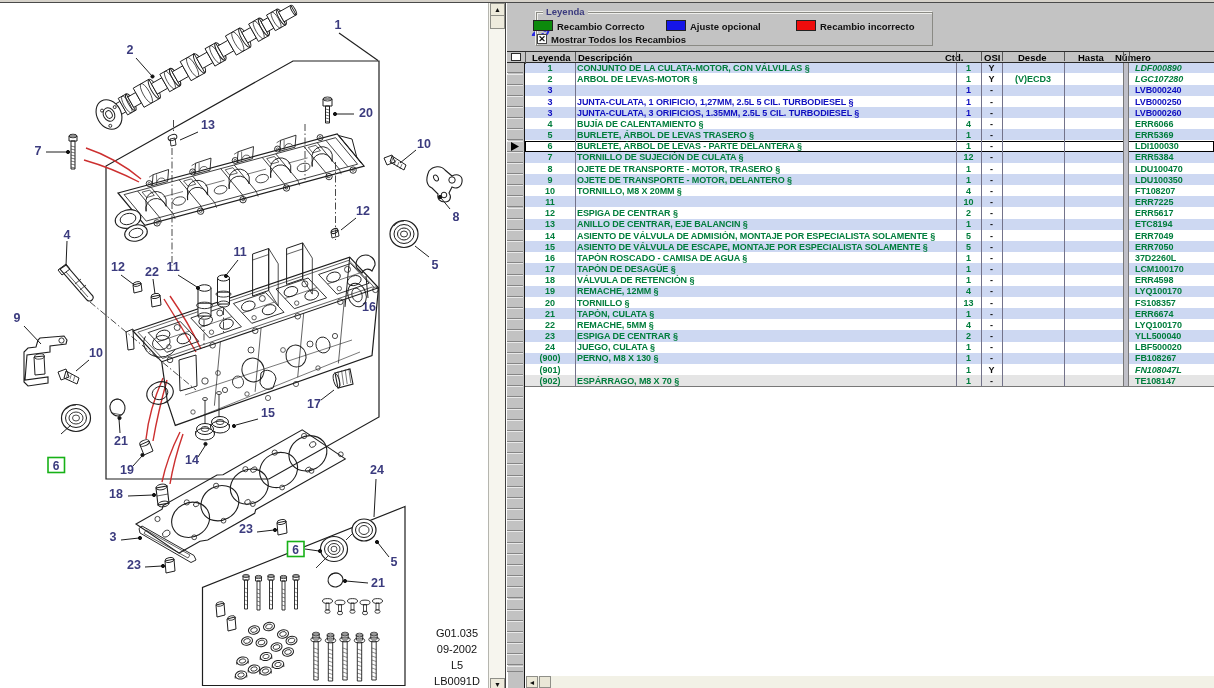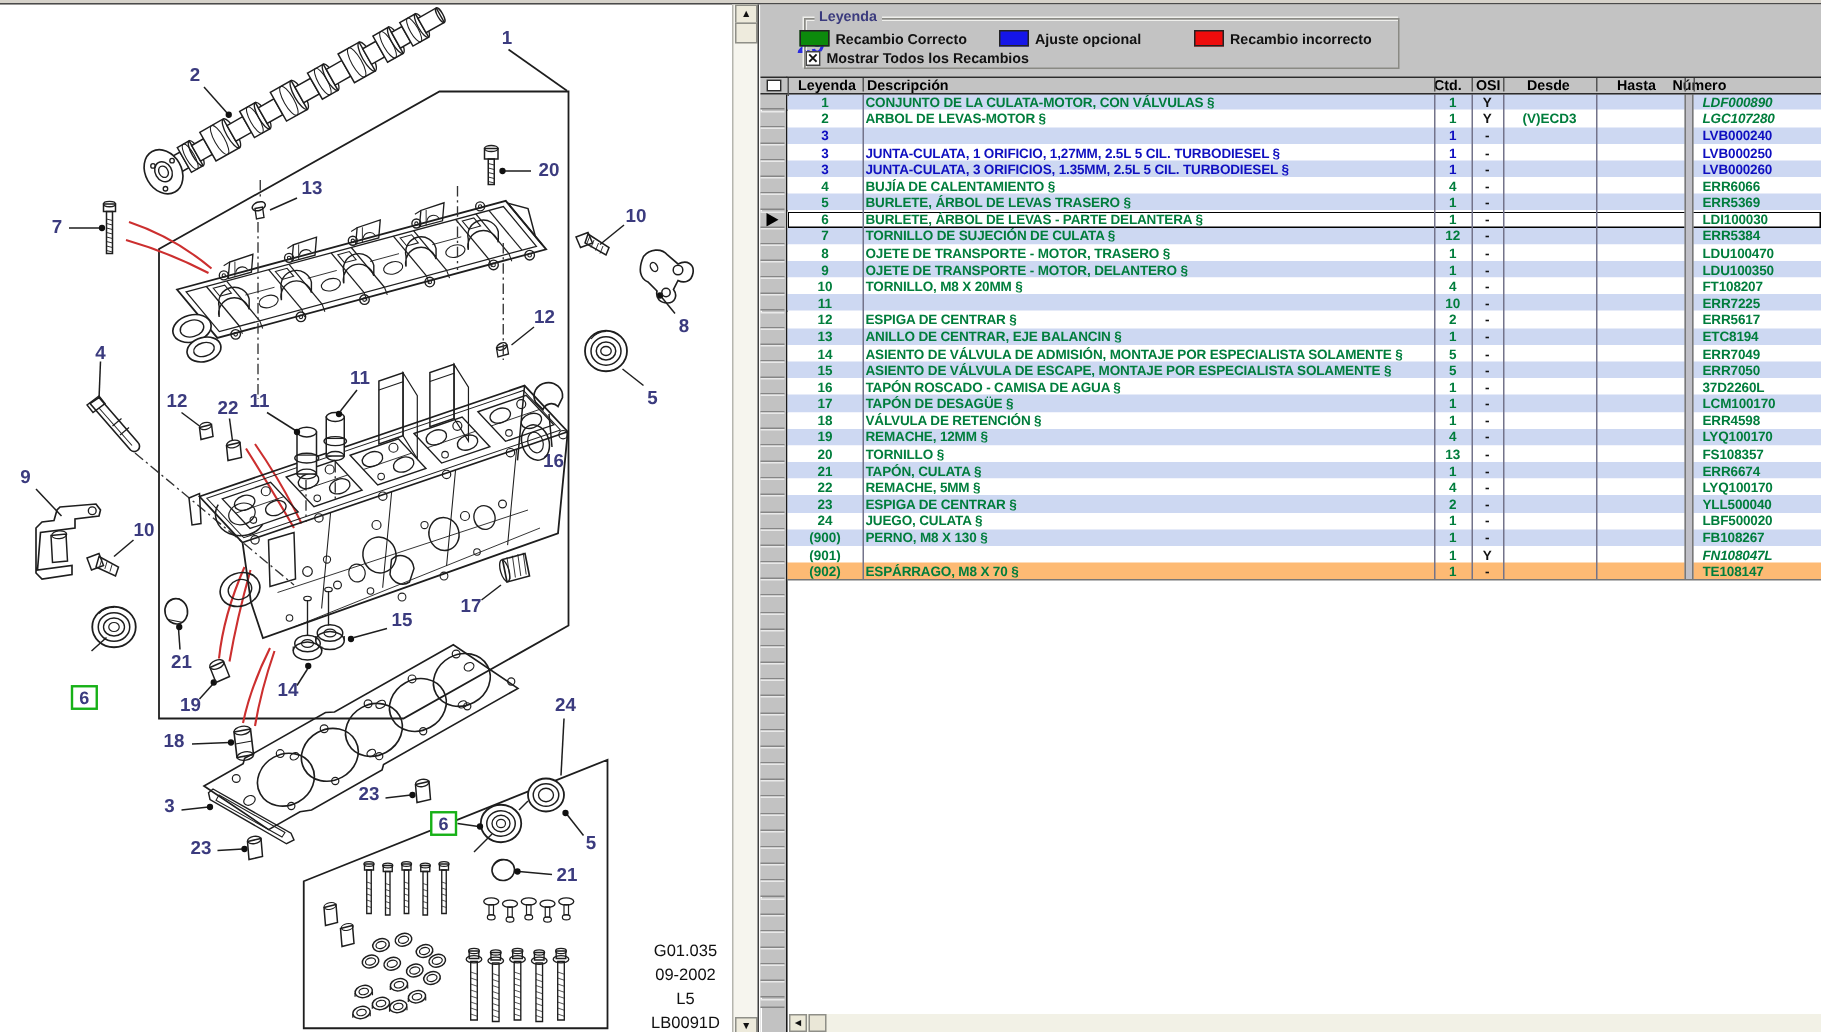--- a/index.html
+++ b/index.html
@@ -941,21 +941,21 @@
           <span class="c cdsd"></span>
           <span class="c cnum" style="">FB108267</span>
 </div>
 <div class="row" style="top:312.9px;background:#ffffff;color:#007d3c">
 <span class="c cley">(901)</span>
           <span class="c cctd">1</span>
           <span class="c cosi" style="color:#111">Y</span>
           <span class="c cdsd"></span>
           <span class="c cnum" style="font-style:italic;">FN108047L</span>
 </div>
-<div class="row" style="top:324.1px;background:#fdba74;color:#007d3c">
+<div class="row" style="top:324.1px;background:#e5e5e5;color:#007d3c">
 <span class="c cley">(902)</span>
           <span class="c cdesc">ESPÁRRAGO, M8 X 70 §</span>
           <span class="c cctd">1</span>
           <span class="c cosi" style="color:#111">-</span>
           <span class="c cdsd"></span>
           <span class="c cnum" style="">TE108147</span>
 </div>
 <div class="gline" style="left:68px;height:324px"></div>
 <div class="gline" style="left:449px;height:324px"></div>
 <div class="gline" style="left:474px;height:324px"></div>
@@ -963,21 +963,21 @@
 <div class="gline" style="left:557px;height:324px"></div>
 <div id="numband" style="height:324px"></div>
 <div id="rowsend" style="top:335.2px"></div>
 <svg style="position:absolute;left:3px;top:90.7px" width="10" height="9">
           <path d="M1,0 L9,4.5 L1,9 Z" fill="#000"></path>
         </svg>
 </div>
 <div id="ghead">
 <span style="left:25px">Leyenda</span>
 <span style="left:71px">Descripción</span>
-<span style="left:449px">Ctd.</span>
+<span style="left:438px">Ctd.</span>
 <span style="left:477px">OSI</span>
 <span style="left:511px">Desde</span>
 <span style="left:571px">Hasta</span>
 <span style="left:608px">Número</span>
 <span style="position:absolute;left:4px;top:1px;width:10px;height:8px;background:#fff;border:1px solid #2b2b2b"></span>
 <i style="left:18px;height:11.5px"></i>
         <i style="left:68px"></i>
         <i style="left:449px"></i>
         <i style="left:474px"></i>
         <i style="left:495px"></i>

